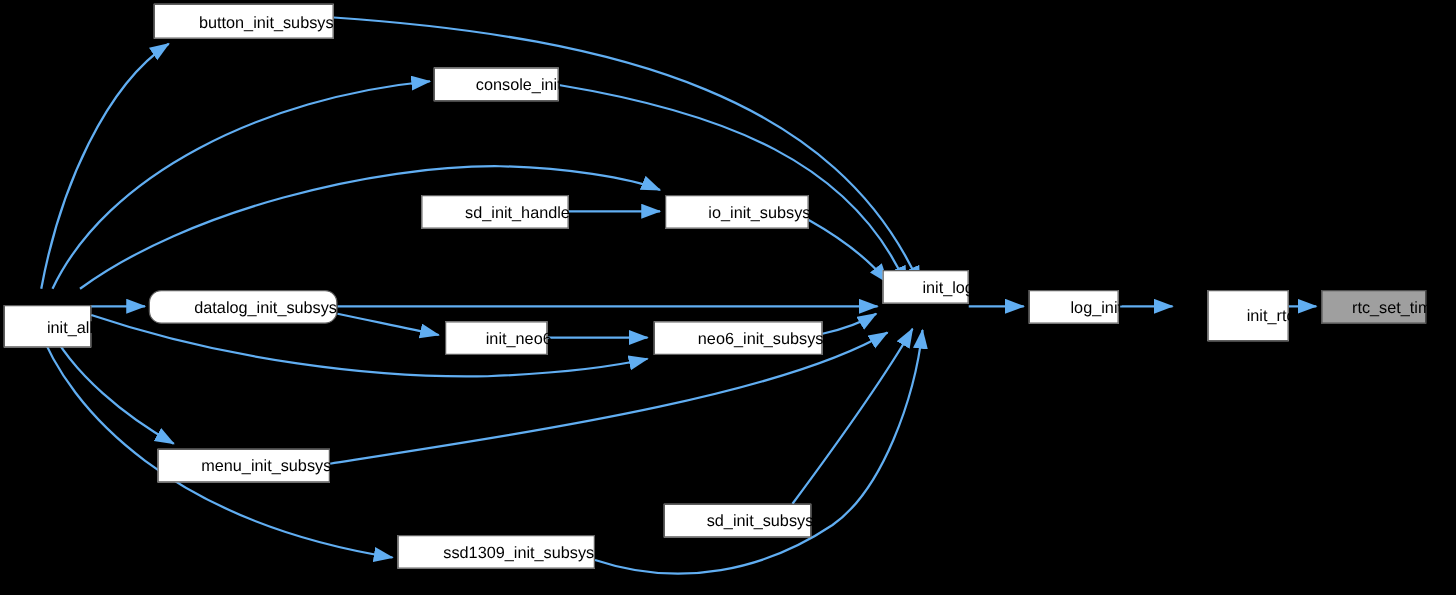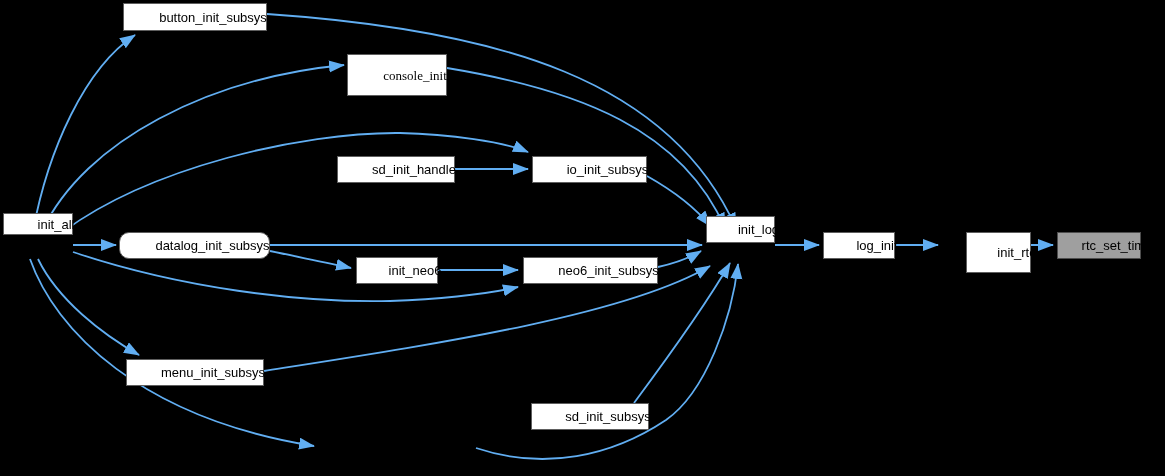--- a/index.html
+++ b/index.html
@@ -61,28 +61,29 @@
     <path class="edge" d="M270,245 L702,245" marker-end="url(#arrow)"></path>
     <path class="edge" d="M658,267 C676,263 691,257 701,251" marker-end="url(#arrow)"></path>
     <path class="edge" d="M264,371 C430,345 625,316 710,266" marker-end="url(#arrow)"></path>
     <path class="edge" d="M634,403 C660,368 704,308 730,263" marker-end="url(#arrow)"></path>
     <path class="edge" d="M476,448 C545,471 612,456 666,420 C706,392 732,318 738,264" marker-end="url(#arrow)"></path>
     <path class="edge" d="M775,245 L819,245" marker-end="url(#arrow)"></path>
     <path class="edge" d="M895,245 L938,245" marker-end="url(#arrow)"></path>
     <path class="edge" d="M1007,245 L1053,245" marker-end="url(#arrow)"></path>
   </svg>
 
-  <div class="node" style="left:3px;   top:213px; width:70px;  height:22px;">init_all</div>
+  <div class="node" style="left:3px;   top:244px; width:70px;  height:34px;">init_all</div>
   <div class="node" style="left:123px; top:3px;   width:144px; height:28px;">button_init_subsys</div>
-  <div class="node" style="left:347px; top:54px;  width:100px; height:42px;font-family:Liberation Serif, serif;">console_init</div>
+  <div class="node" style="left:347px; top:54px;  width:100px; height:27px;">console_init</div>
   <div class="node" style="left:532px; top:156px; width:115px; height:27px;">io_init_subsys</div>
   <div class="node" style="left:337px; top:156px; width:118px; height:27px;">sd_init_handle</div>
   <div class="node" style="left:119px; top:232px; width:151px; height:27px;border-radius:10px;">datalog_init_subsys</div>
   <div class="node" style="left:356px; top:257px; width:82px;  height:27px;">init_neo6</div>
   <div class="node" style="left:523px; top:257px; width:135px; height:27px;">neo6_init_subsys</div>
   <div class="node" style="left:126px; top:359px; width:138px; height:27px;text-align:right;">menu_init_subsys</div>
   <div class="node" style="left:531px; top:403px; width:118px; height:27px;">sd_init_subsys</div>
+  <div class="node" style="left:318px; top:428px; width:158px; height:27px;">ssd1309_init_subsys</div>
   <div class="node" style="left:706px; top:216px; width:69px;  height:27px;">init_log</div>
   <div class="node" style="left:823px; top:232px; width:72px;  height:27px;">log_init</div>
   <div class="node" style="left:966px; top:232px; width:65px;  height:41px;">init_rtc</div>
   <div class="node target" style="left:1057px; top:232px; width:84px; height:27px;">rtc_set_time</div>
 
 </div>
 
 </body></html>

